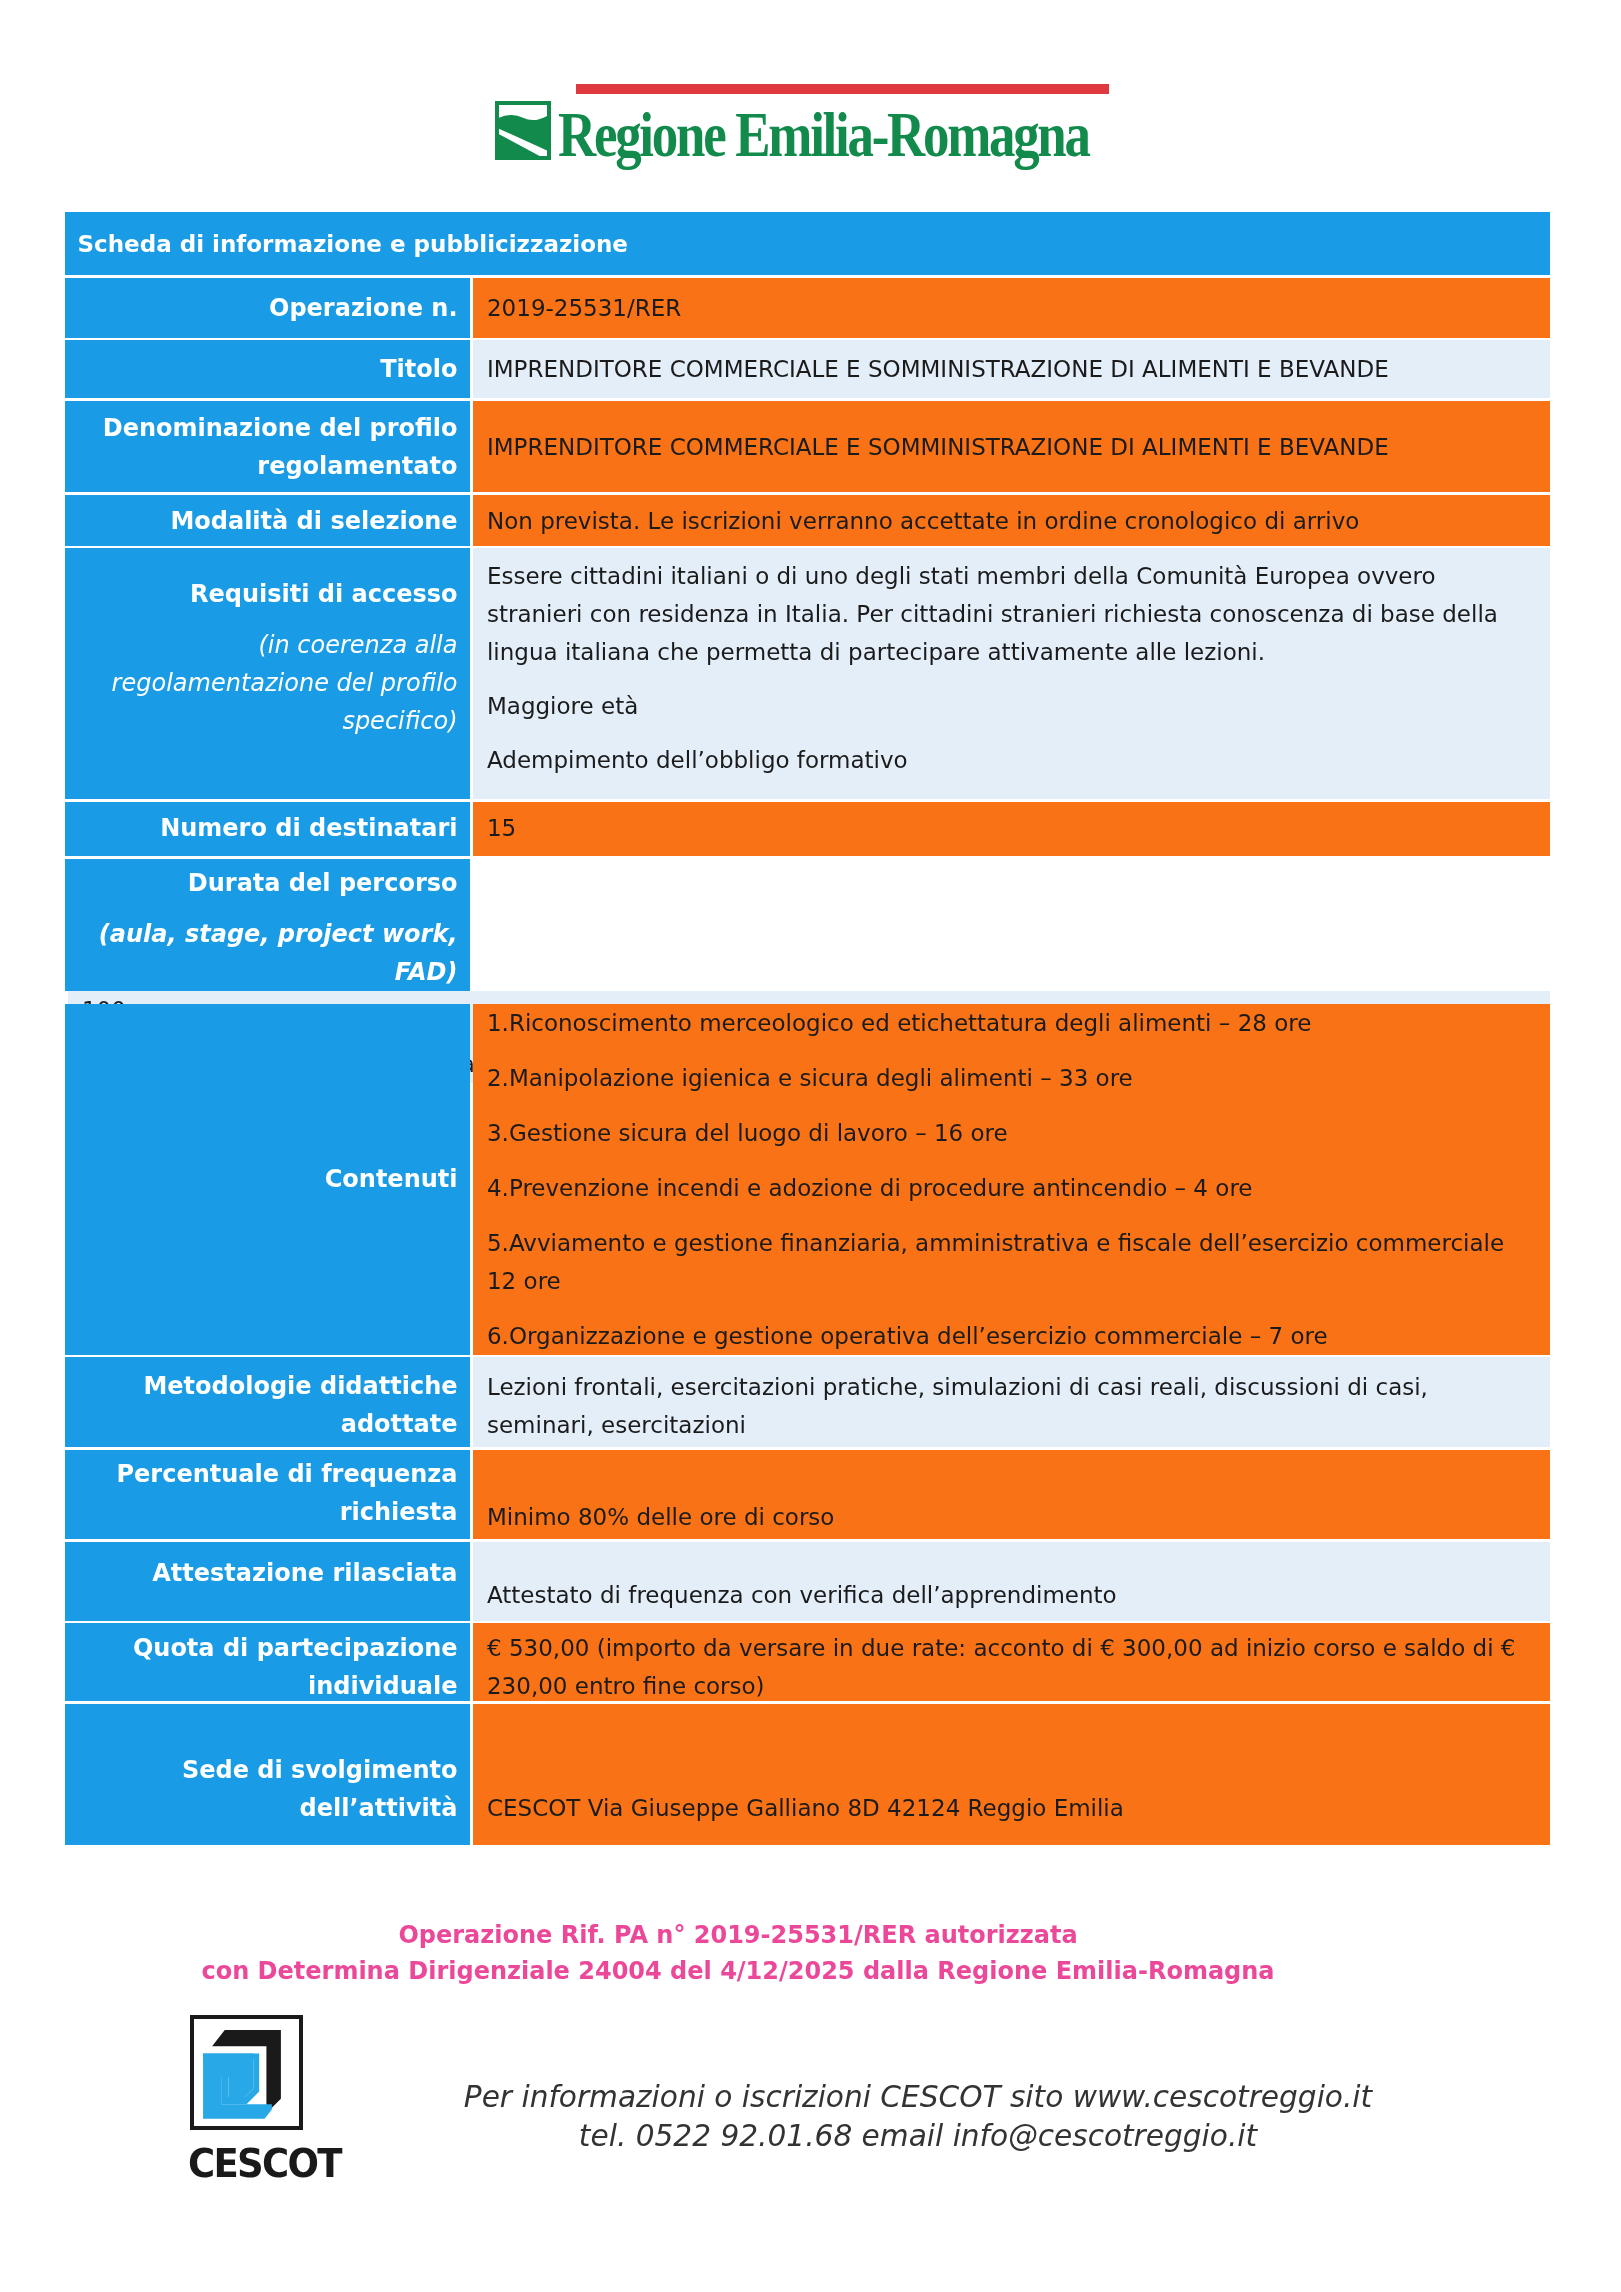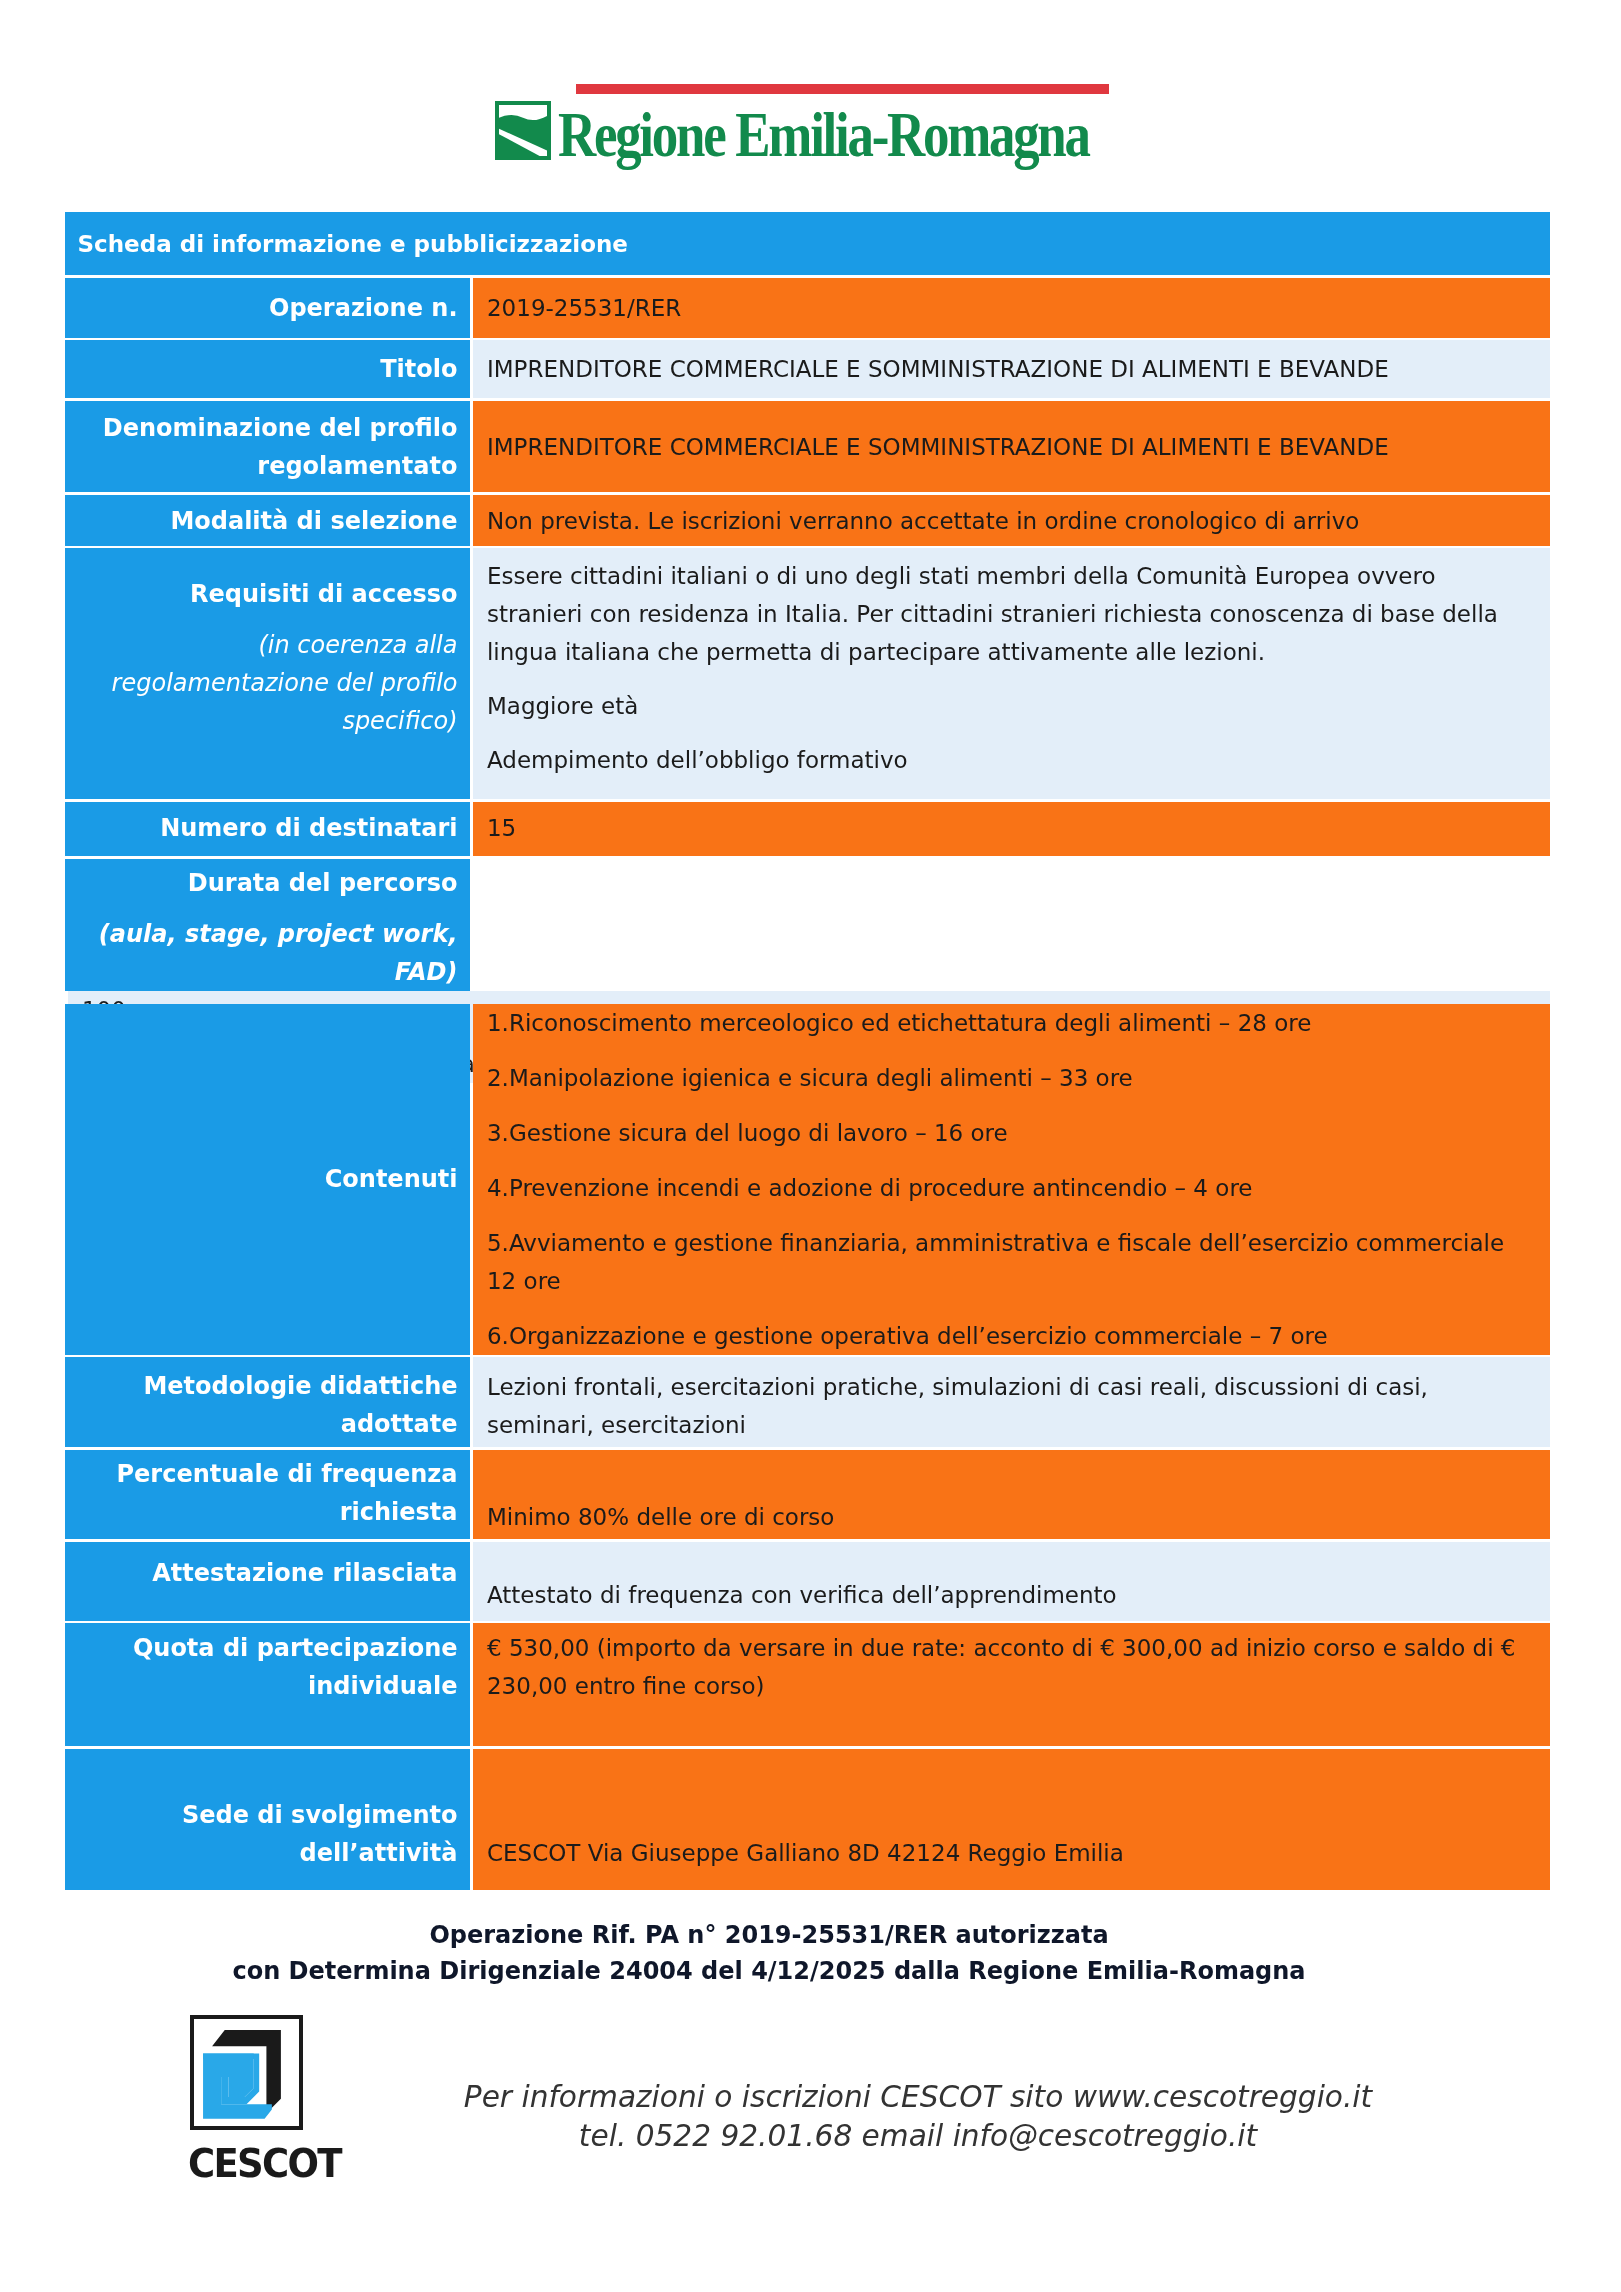--- a/index.html
+++ b/index.html
@@ -46,41 +46,41 @@
   .r-tit { height: 58px; }
   .r-den { height: 91px; }
   .r-req { height: 251px; }
   .r-mod { height: 51px; }
   .r-num { height: 54px; }
   .r-dur { height: 142px; flex-direction: column; }
   .r-con { height: 351px; }
   .r-met { height: 90px; }
   .r-per { height: 89px; }
   .r-att { height: 79px; }
-  .r-quo { height: 123px; }
+  .r-quo { height: 78px; }
   .r-sed { height: 141px; }
 
   .r-req .label { justify-content: flex-start; padding-top: 27px; }
   .r-req .value { justify-content: flex-start; padding-top: 9px; }
   .r-dur .label { justify-content: flex-start; padding-top: 5.4px; }
   .r-mod .label, .r-mod .value, .r-num .label, .r-num .value { justify-content: flex-start; padding-top: 7.2px; }
   .r-con .value p { line-height: 38px; margin-bottom: 17px; }
   .r-con .value p:last-child { margin-bottom: 0; }
   .r-met .value { justify-content: flex-start; padding-top: 10.7px; }
   .r-met .label { justify-content: flex-start; padding-top: 10px; }
   .r-per .value { padding-top: 45px; }
   .r-per .label { justify-content: flex-start; padding-top: 5.4px; }
   .r-att .label { justify-content: flex-start; padding-top: 12px; }
   .r-att .value { padding-top: 27px; }
   .r-quo .label, .r-quo .value { justify-content: flex-start; padding-top: 5.4px; }
   .r-sed .label, .r-sed .value { justify-content: flex-end; padding-bottom: 18px; }
 
   .auth {
     position: absolute; left: 0; width: 1476px; top: 1917px; text-align: center;
-    font-weight: bold; font-size: 24px; line-height: 36px; color: #0f172a; margin-left: 31px;
+    font-weight: bold; font-size: 24px; line-height: 36px; color: #ec4899;
   }
   .cescot-logo { position: absolute; left: 188px; top: 2015px; width: 134px; }
   .cescot-box { width: 113px; height: 115px; border: 4.5px solid #1a1a1a; box-sizing: border-box; margin-left: 1.8px; background: #fff; }
   .cescot-box svg { width: 100%; height: 100%; display: block; }
   .cescot-word {
     margin-top: 10.7px; font-family: "DejaVu Sans", sans-serif; font-weight: bold; font-size: 39px;
     color: #1a1a1a; letter-spacing: -1.8px; transform: scaleX(0.95); transform-origin: left top;
   }
   .contact {
     position: absolute; left: 448px; width: 940px; top: 2078px; text-align: center;

